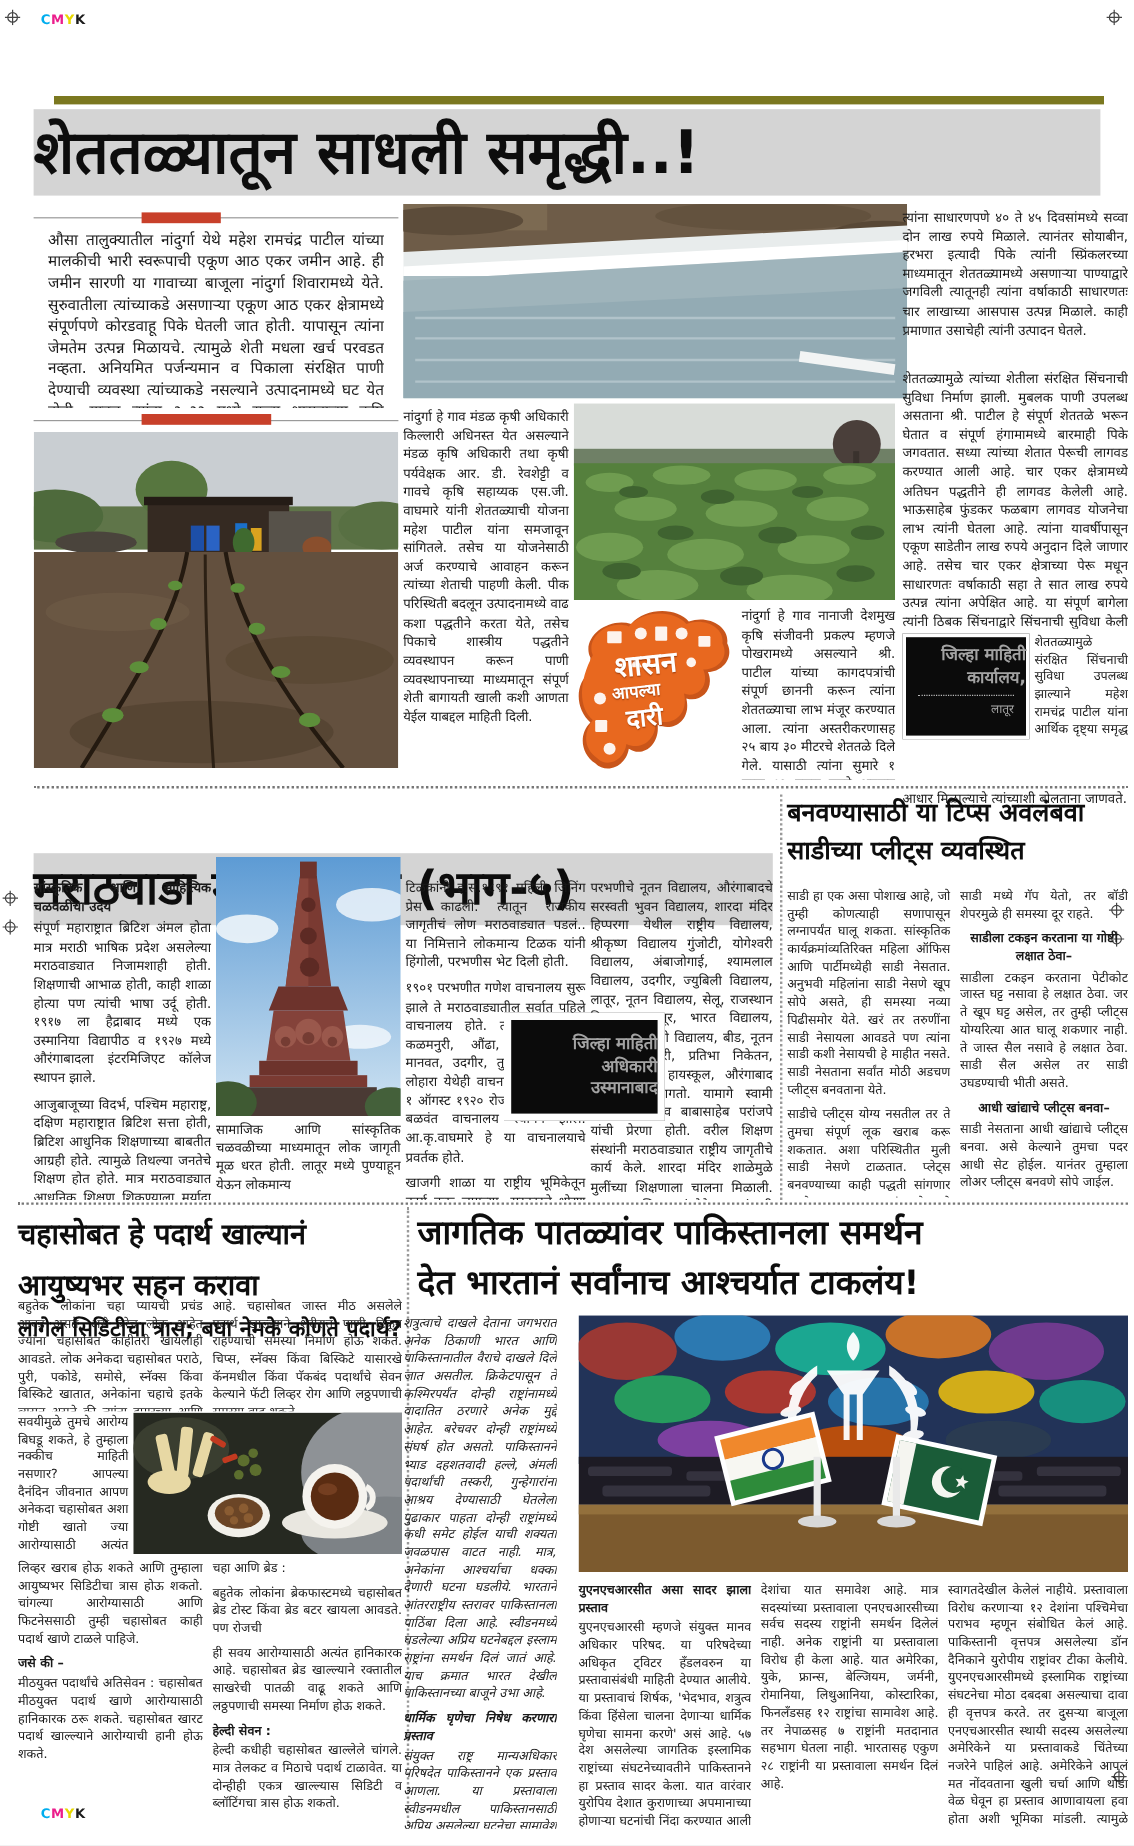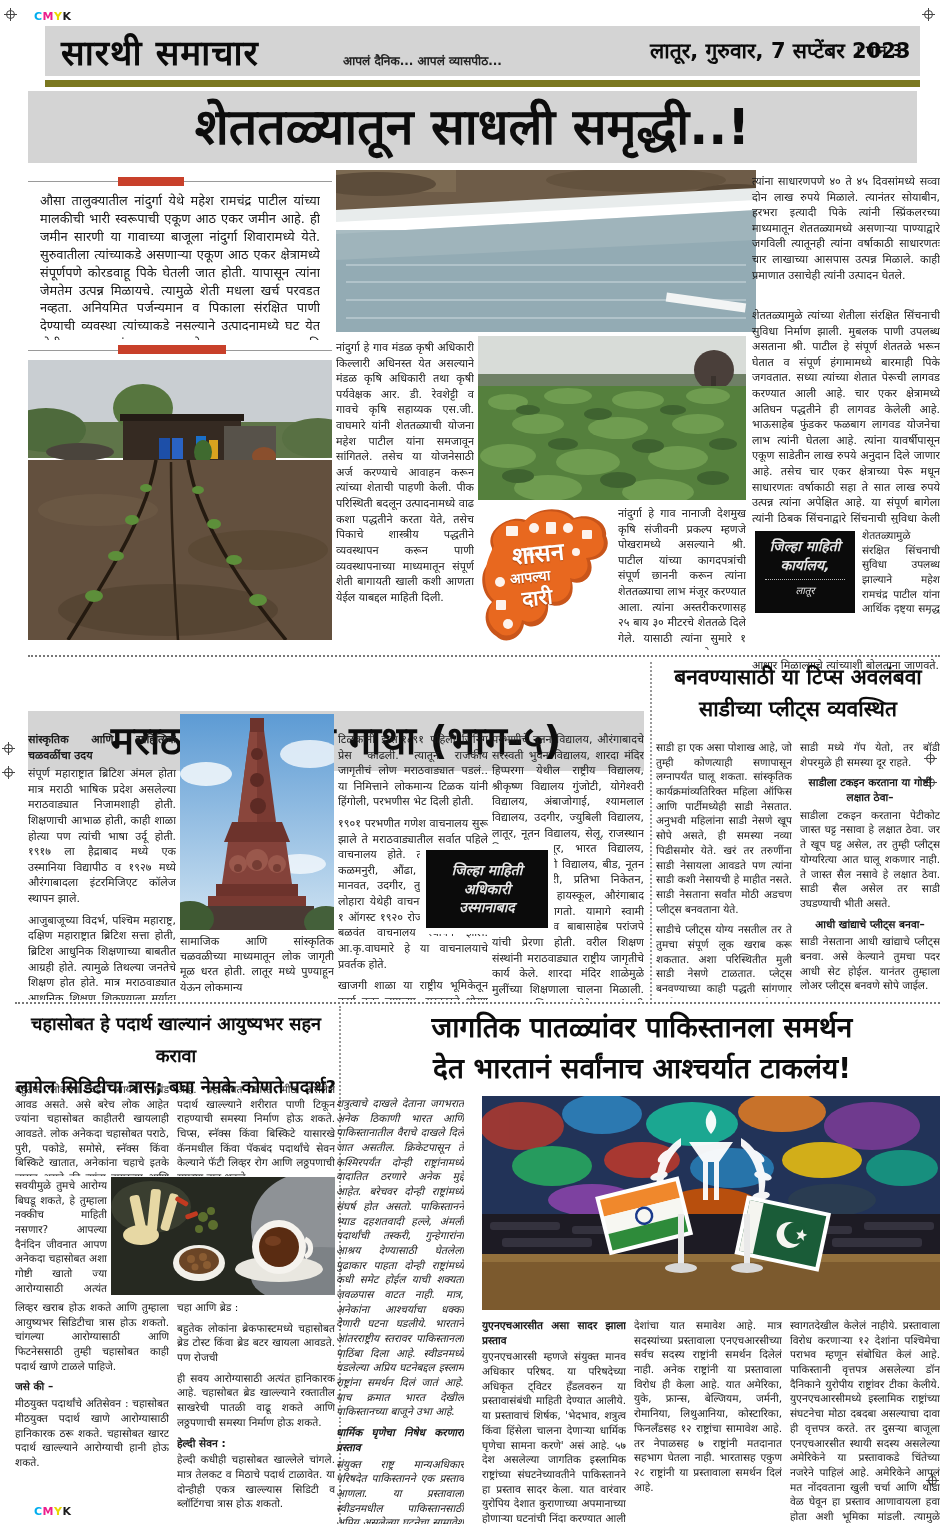--- a/index.html
+++ b/index.html
@@ -4,26 +4,26 @@
 <style>
   html,body{margin:0;padding:0;background:#e9e9e9;}
   .page{position:relative;width:945px;height:1538px;background:#ffffff;overflow:hidden;
         font-family:"DejaVu Sans","Liberation Sans",sans-serif;color:#1a1a1a;}
   .abs{position:absolute;}
   .t{font-size:11px;line-height:1.42;text-align:justify;margin:0 0 6px 0;overflow:hidden;}
   .t-sm{font-size:10.5px;line-height:1.4;}
   .col{overflow:hidden;}
   .subhead{font-weight:bold;text-align:center;margin:2px 0 3px 0;}
   .gray-band{background:#d4d4d4;}
-  .headline{font-weight:bold;color:#0d0d0d;text-align:center;}
+  .headline{font-weight:bold;color:#0d0d0d;text-align:left;}
   .dotted-h{border-top:2px dotted #777;height:0;}
   .dotted-v{border-left:2px dotted #999;width:0;}
   .redbar{background:#c8402a;}
   .grayline{background:#9a9a9a;height:1px;}
-  .blackbox{background:#0b0b0b;color:#e5e5e5;text-align:center;font-weight:bold;font-style:italic;}
+  .blackbox{background:#0b0b0b;color:#a3a3a3;text-align:right;font-weight:bold;}
   .blackbox .big{font-size:14px;line-height:1.35;display:block;}
   .blackbox .small{font-size:10px;font-weight:normal;display:block;border-top:1px dotted #bbb;
                    margin:4px 10px 0 10px;padding-top:3px;}
   .cmyk span{font-size:11px;font-weight:bold;letter-spacing:.5px;}
   .c0{color:#00adee}.c1{color:#ec1e8c}.c2{color:#e8d800}.c3{color:#1a1a1a}
   .photo{overflow:hidden;position:absolute;}
   .caption{font-size:11px;line-height:1.38;text-align:justify;}
   .maptext{color:#fff;font-weight:bold;line-height:1.02;transform:rotate(-6deg);text-shadow:0 1px 1px rgba(120,40,0,.6);}
 </style>
 </head>
@@ -60,26 +60,20 @@
     </svg>
   <svg class="abs" style="left:924px;top:776px" width="13" height="13" viewBox="0 0 13 13">
       <circle cx="6.5" cy="6.5" r="4" fill="none" stroke="#444" stroke-width="1"></circle>
       <path d="M6.5 0 V13 M0 6.5 H13" stroke="#444" stroke-width="1"></path>
     </svg>
   <svg class="abs" style="left:926px;top:1474px" width="13" height="13" viewBox="0 0 13 13">
       <circle cx="6.5" cy="6.5" r="4" fill="none" stroke="#444" stroke-width="1"></circle>
       <path d="M6.5 0 V13 M0 6.5 H13" stroke="#444" stroke-width="1"></path>
     </svg>
 
-  <div class="abs gray-band" style="left:45px;top:26px;width:875px;height:50px;">
-    <span class="abs" style="left:16px;top:2px;font-size:35px;font-weight:bold;color:#0a0a0a;letter-spacing:1px;">सारथी समाचार</span>
-    <span class="abs" style="left:298px;top:26px;font-size:12px;font-weight:bold;color:#222;">आपलं दैनिक... आपलं व्यासपीठ...</span>
-    <span class="abs" style="left:605px;top:10px;font-size:21px;font-weight:bold;color:#0a0a0a;">लातूर, गुरुवार, 7 सप्टेंबर 2023</span>
-    <span class="abs" style="left:810px;top:14px;font-size:15px;font-weight:bold;color:#0a0a0a;">। पान 3</span>
-  </div>
   <div class="abs" style="left:45px;top:80px;width:875px;height:7px;background:#7b7820;"></div>
 
   <div class="abs gray-band" style="left:28px;top:91px;width:889px;height:72px;">
     <div class="headline" style="font-size:50px;line-height:72px;">शेततळ्यातून साधली समृद्धी..!</div>
   </div>
 
   <div class="abs grayline" style="left:28px;top:181px;width:304px;"></div>
   <div class="abs redbar" style="left:118px;top:177px;width:66px;height:9px;"></div>
   <p class="abs col" style="left:40px;top:192px;width:280px;height:148px;font-size:12.8px;line-height:1.4;text-align:justify;margin:0;">औसा तालुक्यातील नांदुर्गा येथे महेश रामचंद्र पाटील यांच्या मालकीची भारी स्वरूपाची एकूण आठ एकर जमीन आहे. ही जमीन सारणी या गावाच्या बाजूला नांदुर्गा शिवारामध्ये येते. सुरुवातीला त्यांच्याकडे असणाऱ्या एकूण आठ एकर क्षेत्रामध्ये संपूर्णपणे कोरडवाहू पिके घेतली जात होती. यापासून त्यांना जेमतेम उत्पन्न मिळायचे. त्यामुळे शेती मधला खर्च परवडत नव्हता. अनियमित पर्जन्यमान व पिकाला संरक्षित पाणी देण्याची व्यवस्था त्यांच्याकडे नसल्याने उत्पादनामध्ये घट येत होती. यातच त्यांना २०२२ मध्ये राज्य शासनाच्या कृषि विभागामार्फत शेततळ्याच्या योजनेची माहिती मिळाली.</p>
   <div class="abs grayline" style="left:28px;top:350px;width:304px;"></div>
@@ -299,21 +293,21 @@
     <p class="t t-sm">साडीला टकइन करताना पेटीकोट जास्त घट्ट नसावा हे लक्षात ठेवा. जर ते खूप घट्ट असेल, तर तुम्ही प्लीट्स योग्यरित्या आत घालू शकणार नाही. ते जास्त सैल नसावे हे लक्षात ठेवा. साडी सैल असेल तर साडी उघडण्याची भीती असते.</p>
     <p class="t t-sm subhead">आधी खांद्याचे प्लीट्स बनवा–</p>
     <p class="t t-sm">साडी नेसताना आधी खांद्याचे प्लीट्स बनवा. असे केल्याने तुमचा पदर आधी सेट होईल. यानंतर तुम्हाला लोअर प्लीट्स बनवणे सोपे जाईल.</p>
 
   </div>
 
   <div class="abs dotted-h" style="left:15px;top:1002px;width:925px;"></div>
   <div class="abs dotted-v" style="left:339px;top:1006px;height:516px;"></div>
 
   <div class="abs" style="left:15px;top:1008px;width:322px;">
-    <div class="headline" style="font-size:18px;line-height:1.75;">चहासोबत हे पदार्थ खाल्यानं आयुष्यभर सहन करावा</div>
+    <div class="headline" style="font-size:24px;line-height:1.75;">चहासोबत हे पदार्थ खाल्यानं आयुष्यभर सहन करावा</div>
     <div class="headline" style="font-size:18px;line-height:1.75;">लागेल सिडिटीचा त्रास; बघा नेमके कोणते पदार्थ?</div>
   </div>
   <p class="abs t t-sm col" style="left:15px;top:1082px;width:154px;height:94px;">बहुतेक लोकांना चहा प्यायची प्रचंड आवड असते. असे बरेच लोक आहेत ज्यांना चहासोबत काहीतरी खायलाही आवडते. लोक अनेकदा चहासोबत पराठे, पुरी, पकोडे, समोसे, स्नॅक्स किंवा बिस्किटे खातात, अनेकांना चहाचे इतके व्यसन असते की त्यांना दुपारच्या आणि रात्रीच्या जेवणातही चहाचा घोट प्यायला आवडतो. मात्र चहासोबत काहीतरी स्नॅक्स खाण्याच्या</p>
   <p class="abs t t-sm col" style="left:177px;top:1082px;width:158px;height:94px;">आहे. चहासोबत जास्त मीठ असलेले पदार्थ खाल्ल्याने शरीरात पाणी टिकून राहण्याची समस्या निर्माण होऊ शकते. चिप्स, स्नॅक्स किंवा बिस्किटे यासारखे कॅनमधील किंवा पॅकबंद पदार्थांचे सेवन केल्याने फॅटी लिव्हर रोग आणि लठ्ठपणाची समस्या वाढू शकते.</p>
   <p class="abs t t-sm col" style="left:15px;top:1178px;width:92px;height:118px;">सवयीमुळे तुमचे आरोग्य बिघडू शकते, हे तुम्हाला नक्कीच माहिती नसणार? आपल्या दैनंदिन जीवनात आपण अनेकदा चहासोबत अशा गोष्टी खातो ज्या आरोग्यासाठी अत्यंत हानिकारक असतात. चहासोबत चुकीचे पदार्थ खाल्ल्याने आपले</p>
 
   <div class="photo" style="left:111px;top:1177px;width:224px;height:118px;">
     <svg width="224" height="118" viewBox="0 0 224 118">
       <rect width="224" height="118" fill="#262921"></rect>
       <ellipse cx="200" cy="50" rx="60" ry="55" fill="#8e9296"></ellipse>

